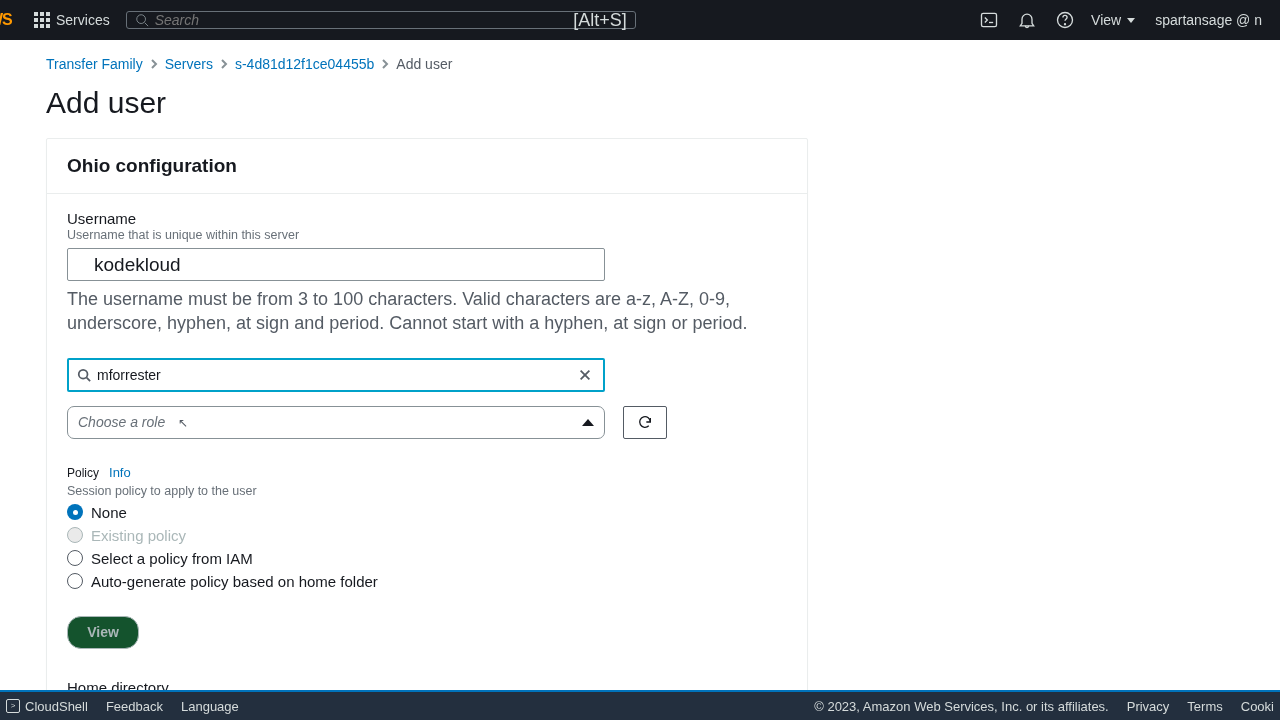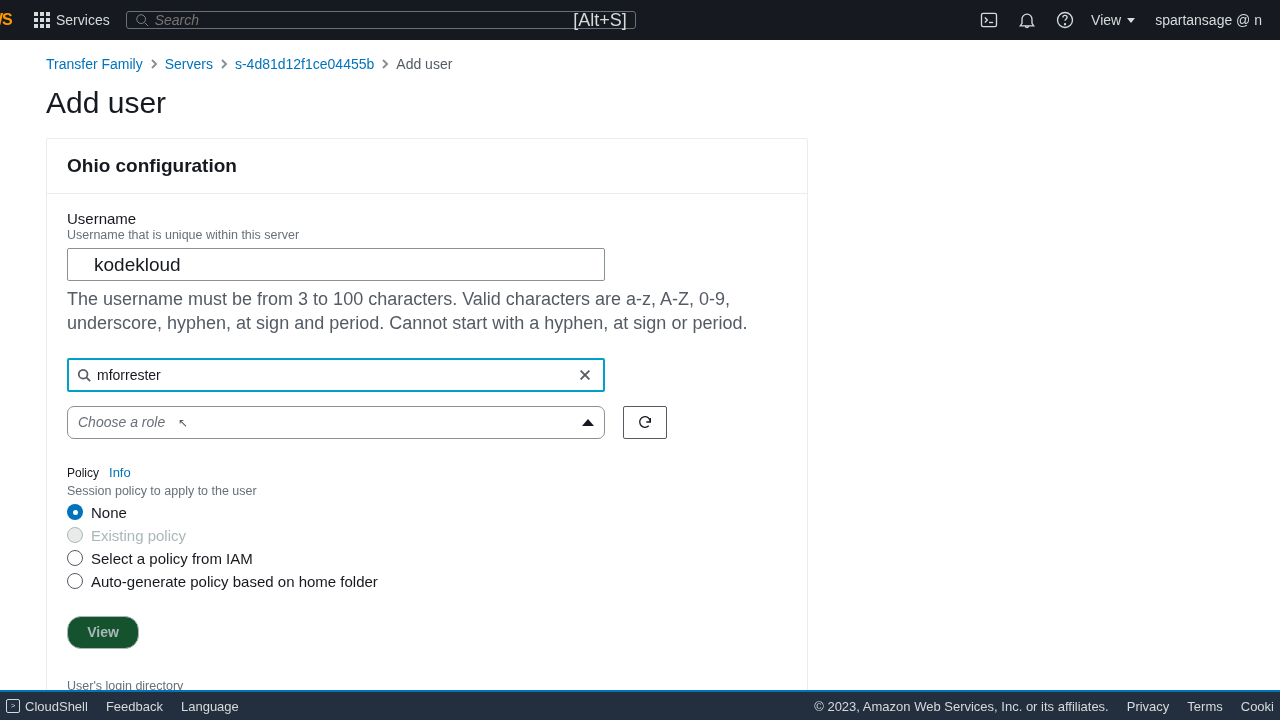--- a/index.html
+++ b/index.html
@@ -392,20 +392,21 @@
           </label>
           <label class="radio-row">
             <span class="radio-outer"></span>
             <span>Auto-generate policy based on home folder</span>
           </label>
         </div>
         <button class="view-btn" disabled="">View</button>
       </div>
 
       <div class="homedir">
+        <div class="field-label">Home directory</div>
         <div class="field-desc">User's login directory</div>
 
       </div>
 
     </div>
   </div>
 </div>
 
 <div class="bottombar">
   <div class="left">

